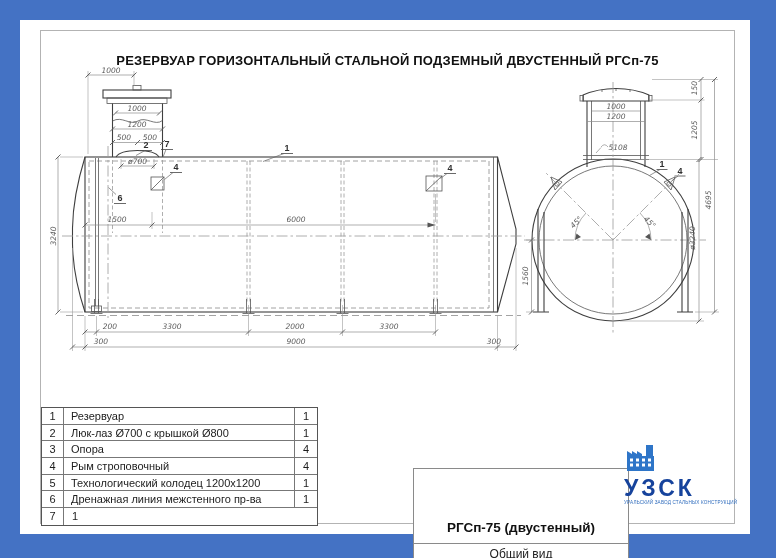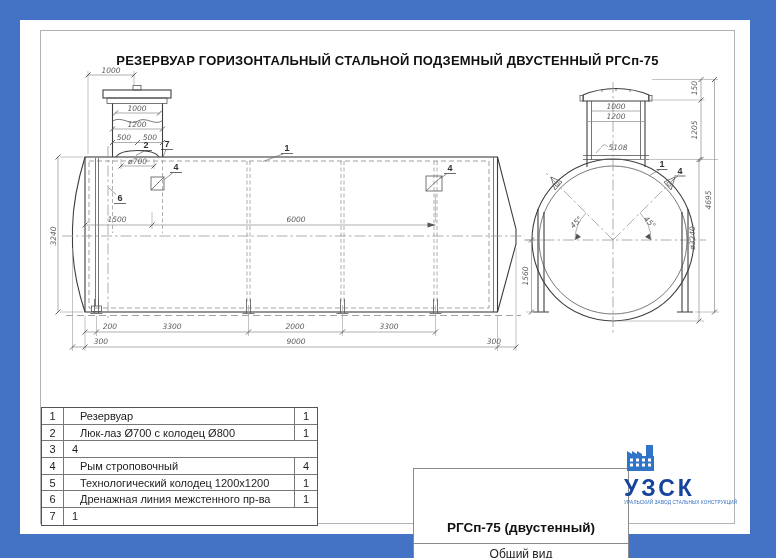--- a/index.html
+++ b/index.html
@@ -23,21 +23,21 @@
   .co{font:600 9px "Liberation Sans",sans-serif;fill:#2f2f2f;text-anchor:middle}
   .cou{stroke:#444;stroke-width:.8}
   .lead{stroke:#666;stroke-width:.7;fill:none}
   .arr{fill:#555}
 
   
   .ptable{position:absolute;left:21px;top:387px;width:277px;border:1px solid #555;box-sizing:border-box;background:#fff;}
   .prow{display:flex;height:16.7px;border-bottom:1px solid #777;font-size:11px;line-height:16.7px;color:#1c1c1c;box-sizing:border-box;}
   .prow:last-child{border-bottom:none;}
   .pno{width:22px;text-align:center;border-right:1px solid #777;box-sizing:border-box;}
-  .pname{flex:1;padding-left:7px;border-right:1px solid #777;box-sizing:border-box;white-space:nowrap;overflow:hidden;margin-left:9px;}
+  .pname{flex:1;padding-left:7px;border-right:1px solid #777;box-sizing:border-box;white-space:nowrap;overflow:hidden;}
   .pqty{width:22px;text-align:center;}
 
   
   .tblock{position:absolute;left:393px;top:448px;width:216px;border:1px solid #8a8a8a;box-sizing:border-box;background:#fff;}
   .tb-model{height:30px;line-height:30px;text-align:center;font-weight:bold;font-size:13.5px;color:#111;border-bottom:1px solid #8a8a8a;margin-top:44px;}
   .tb-view{height:20px;line-height:20px;text-align:center;font-size:12px;color:#222;}
 
   
   .logo{position:absolute;left:604px;top:424px;width:120px;text-align:left;}
   .logo-acr{font-size:23px;font-weight:bold;color:#16439c;letter-spacing:3px;line-height:21px;}
@@ -226,25 +226,26 @@
   </svg>
 
   <div class="ptable">
     <div class="prow">
       <div class="pno">1</div>
       <div class="pname">Резервуар</div>
       <div class="pqty">1</div>
     </div>
     <div class="prow">
       <div class="pno">2</div>
-      <div class="pname">Люк-лаз Ø700 с колодец Ø800</div>
+      <div class="pname">Люк-лаз Ø700 с крышкой Ø800</div>
       <div class="pqty">1</div>
     </div>
     <div class="prow">
       <div class="pno">3</div>
+      <div class="pname">Опора</div>
       <div class="pqty">4</div>
     </div>
     <div class="prow">
       <div class="pno">4</div>
       <div class="pname">Рым строповочный</div>
       <div class="pqty">4</div>
     </div>
     <div class="prow">
       <div class="pno">5</div>
       <div class="pname">Технологический колодец 1200x1200</div>

